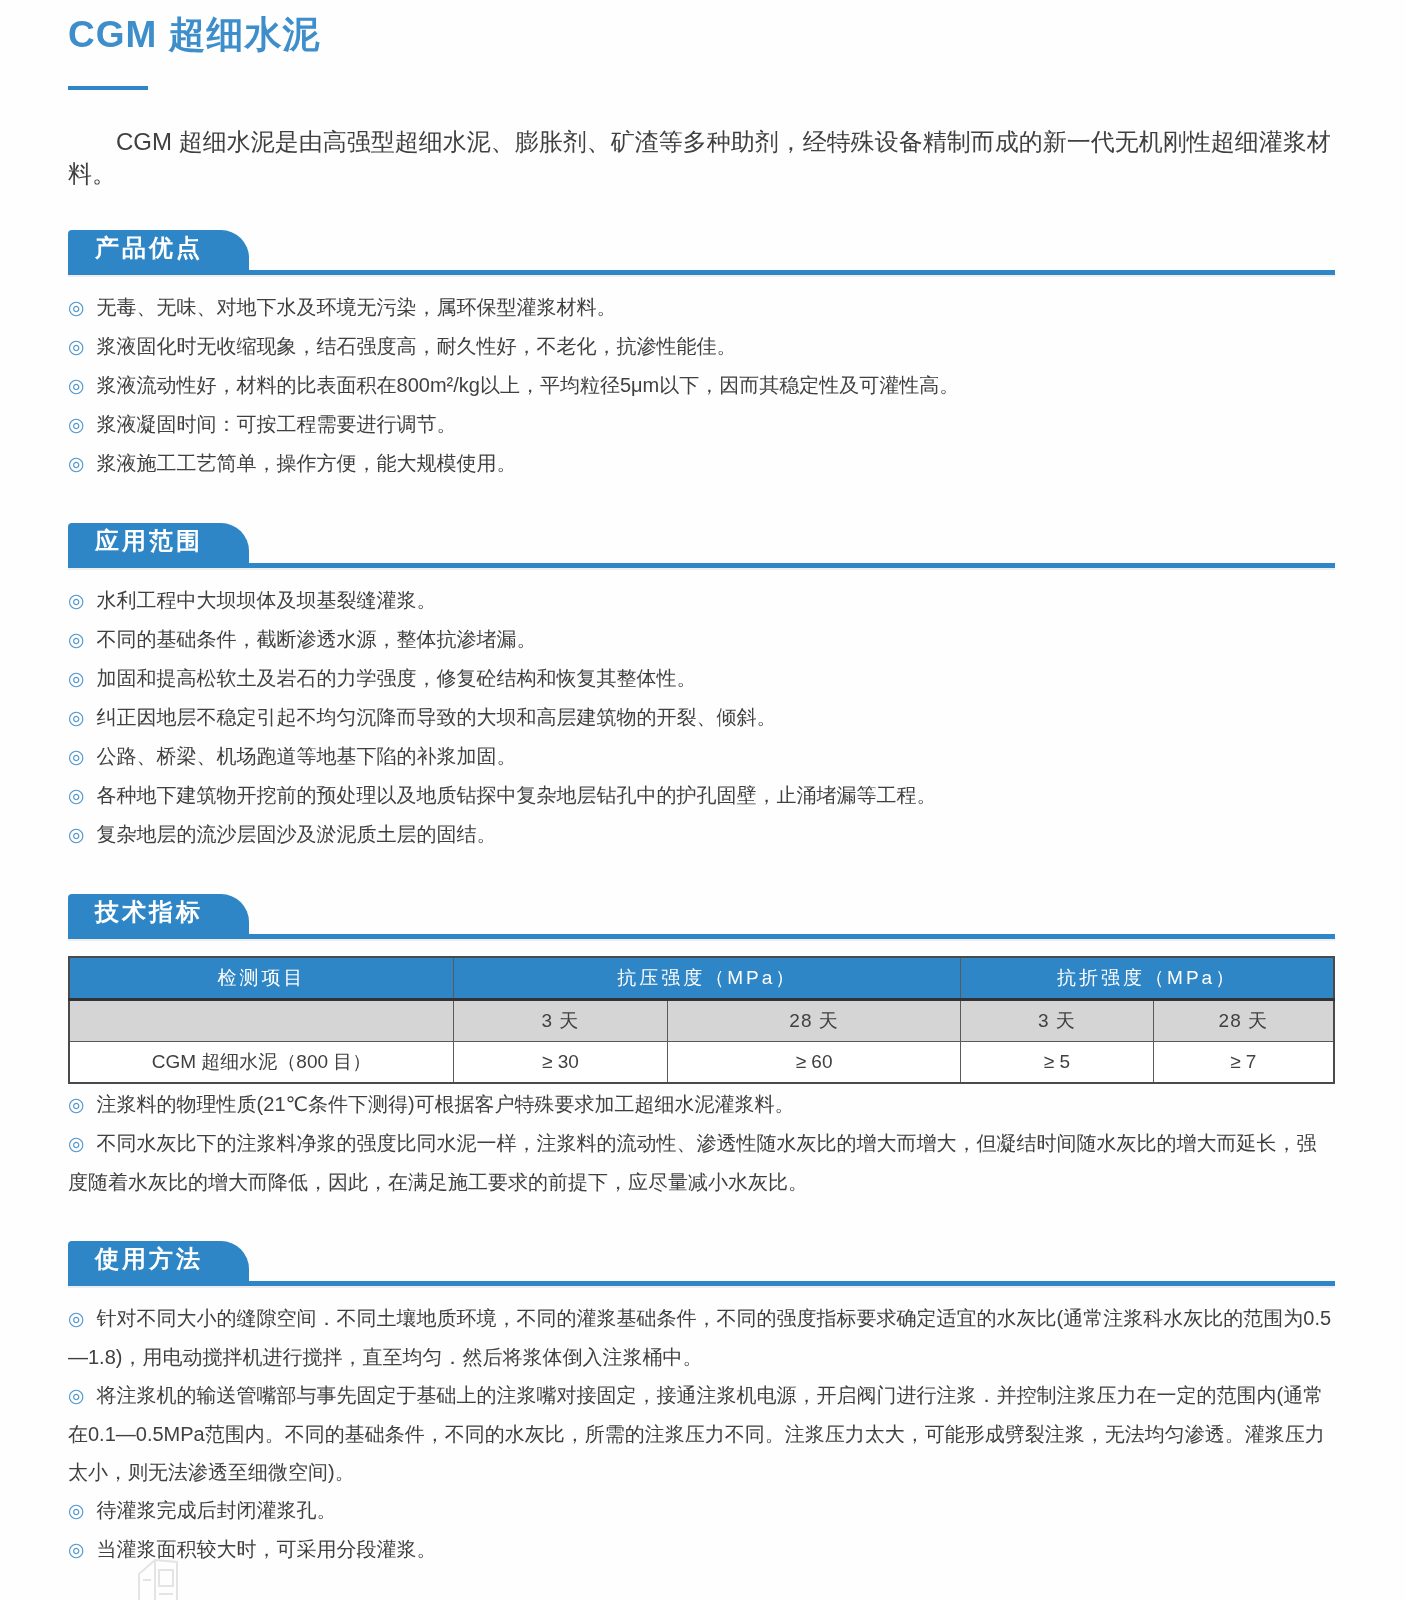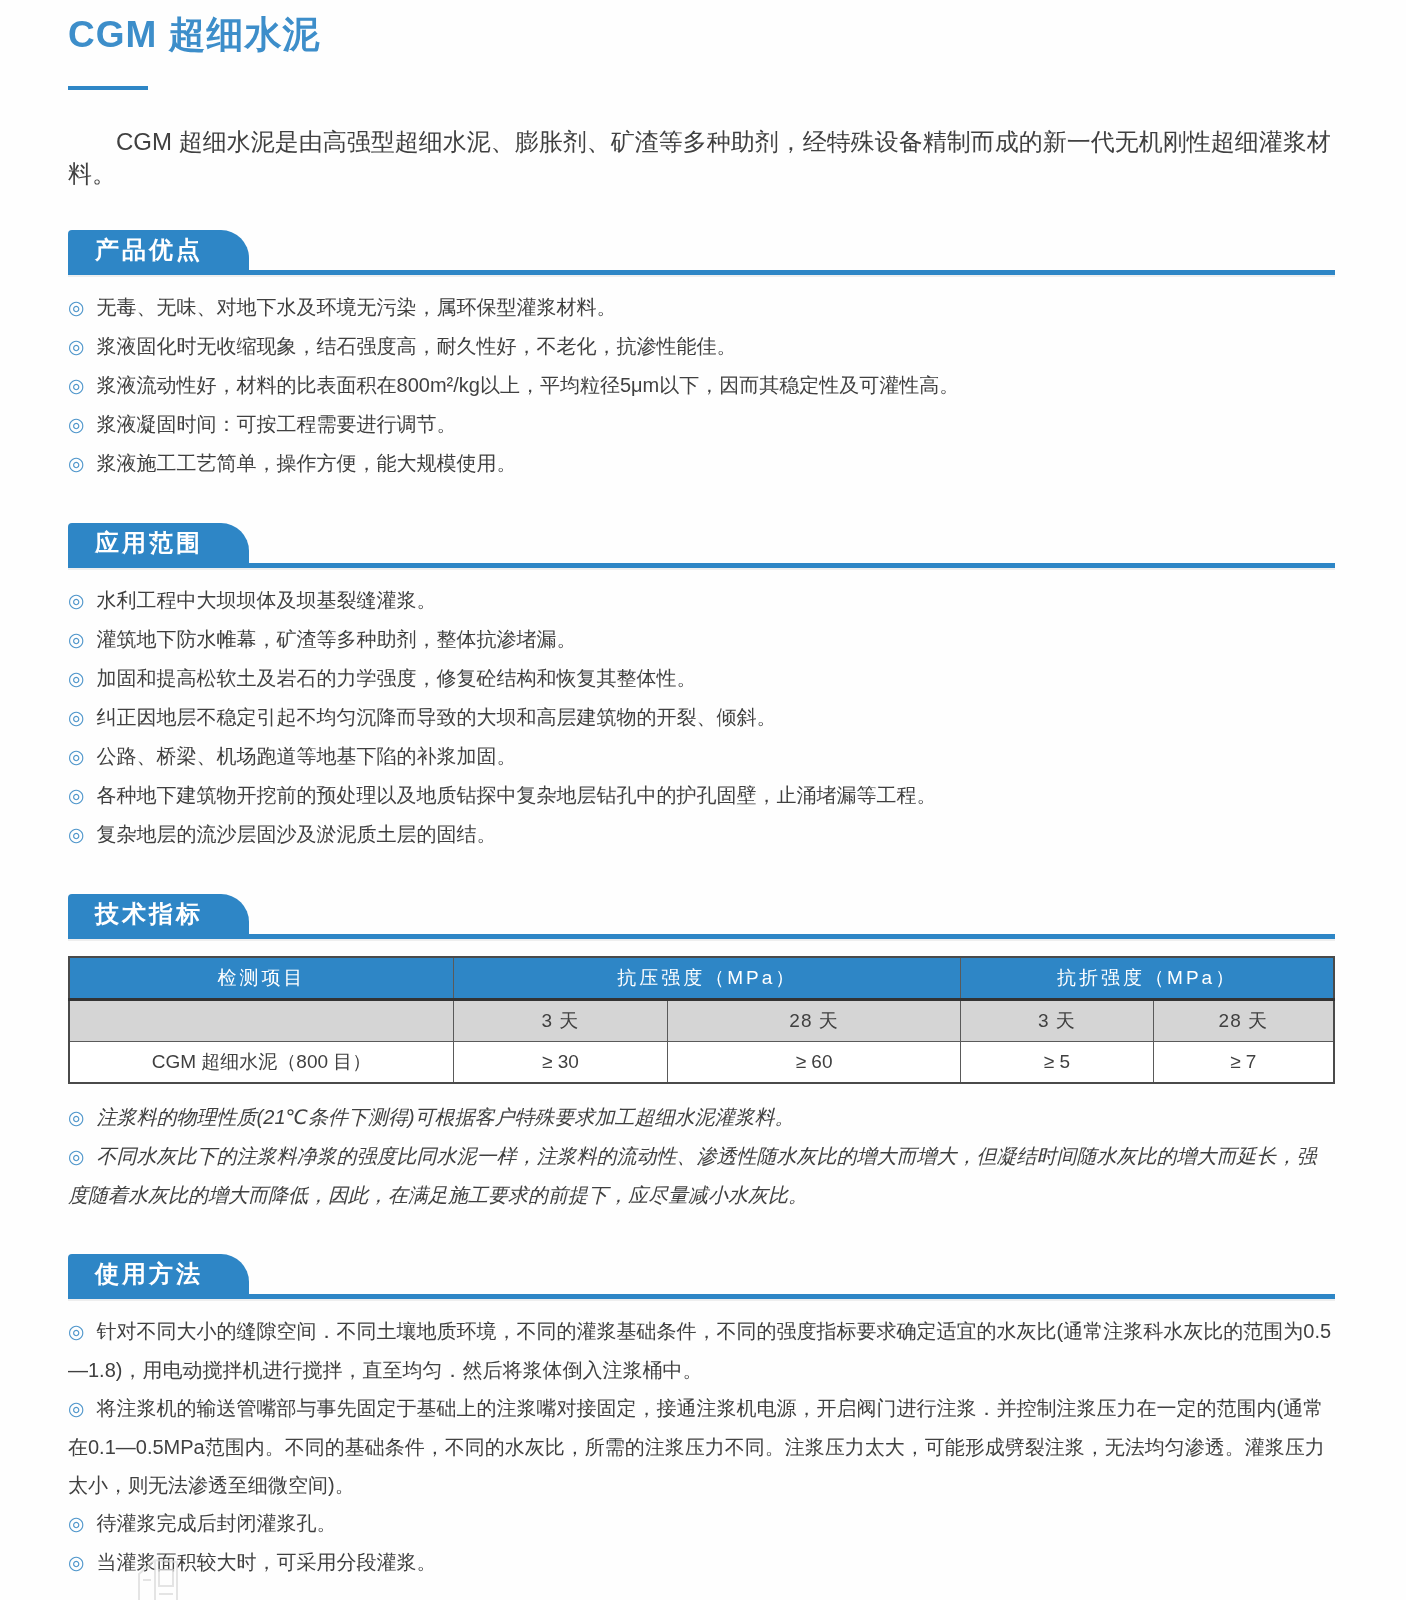--- a/index.html
+++ b/index.html
@@ -58,20 +58,21 @@
     background:var(--accent);
     color:#ffffff;
     font-size:24px;
     font-weight:bold;
     letter-spacing:3px;
     line-height:40px;
     padding:0 46px 0 27px;
     border-radius:4px 28px 0 0;
     min-width:176px;
     text-align:center;
+    font-family:Liberation Mono, monospace;
   }
   
   .bullets{margin-top:13px;}
   .li{
     font-size:20px;
     line-height:38px;
     color:var(--text);
   }
   .b{
     color:var(--bullet-blue);
@@ -107,21 +108,21 @@
   }
   .tdata td{
     background:#ffffff;
     height:27px;
   }
   .c1{width:30.4%;}
   .c2{width:16.9%;}
   .c3{width:23.2%;}
   .c4{width:15.2%;}
   .c5{width:14.3%;}
-  .notes{margin-top:14px;font-style:italic;}
+  .notes{margin-top:1px;}
   
   .watermark{
     position:absolute;
     left:125px;
     top:1556px;
     opacity:0.75;
   }
 </style>
 </head>
 <body>
@@ -144,21 +145,21 @@
       <p class="li"><span class="b">◎</span><span>浆液施工工艺简单，操作方便，能大规模使用。</span></p>
     </div>
   </div>
 
   <div class="section">
     <div class="section-head">
       <div class="tab"><span>应用范围</span></div>
     </div>
     <div class="bullets">
       <p class="li"><span class="b">◎</span><span>水利工程中大坝坝体及坝基裂缝灌浆。</span></p>
-      <p class="li"><span class="b">◎</span><span>灌筑地下防水帷幕，矿渣等多种助剂，整体抗渗堵漏。</span></p>
+      <p class="li"><span class="b">◎</span><span>不同的基础条件，截断渗透水源，整体抗渗堵漏。</span></p>
       <p class="li"><span class="b">◎</span><span>加固和提高松软土及岩石的力学强度，修复砼结构和恢复其整体性。</span></p>
       <p class="li"><span class="b">◎</span><span>纠正因地层不稳定引起不均匀沉降而导致的大坝和高层建筑物的开裂、倾斜。</span></p>
       <p class="li"><span class="b">◎</span><span>公路、桥梁、机场跑道等地基下陷的补浆加固。</span></p>
       <p class="li"><span class="b">◎</span><span>各种地下建筑物开挖前的预处理以及地质钻探中复杂地层钻孔中的护孔固壁，止涌堵漏等工程。</span></p>
       <p class="li"><span class="b">◎</span><span>复杂地层的流沙层固沙及淤泥质土层的固结。</span></p>
     </div>
   </div>
 
   <div class="section">
     <div class="section-head">

